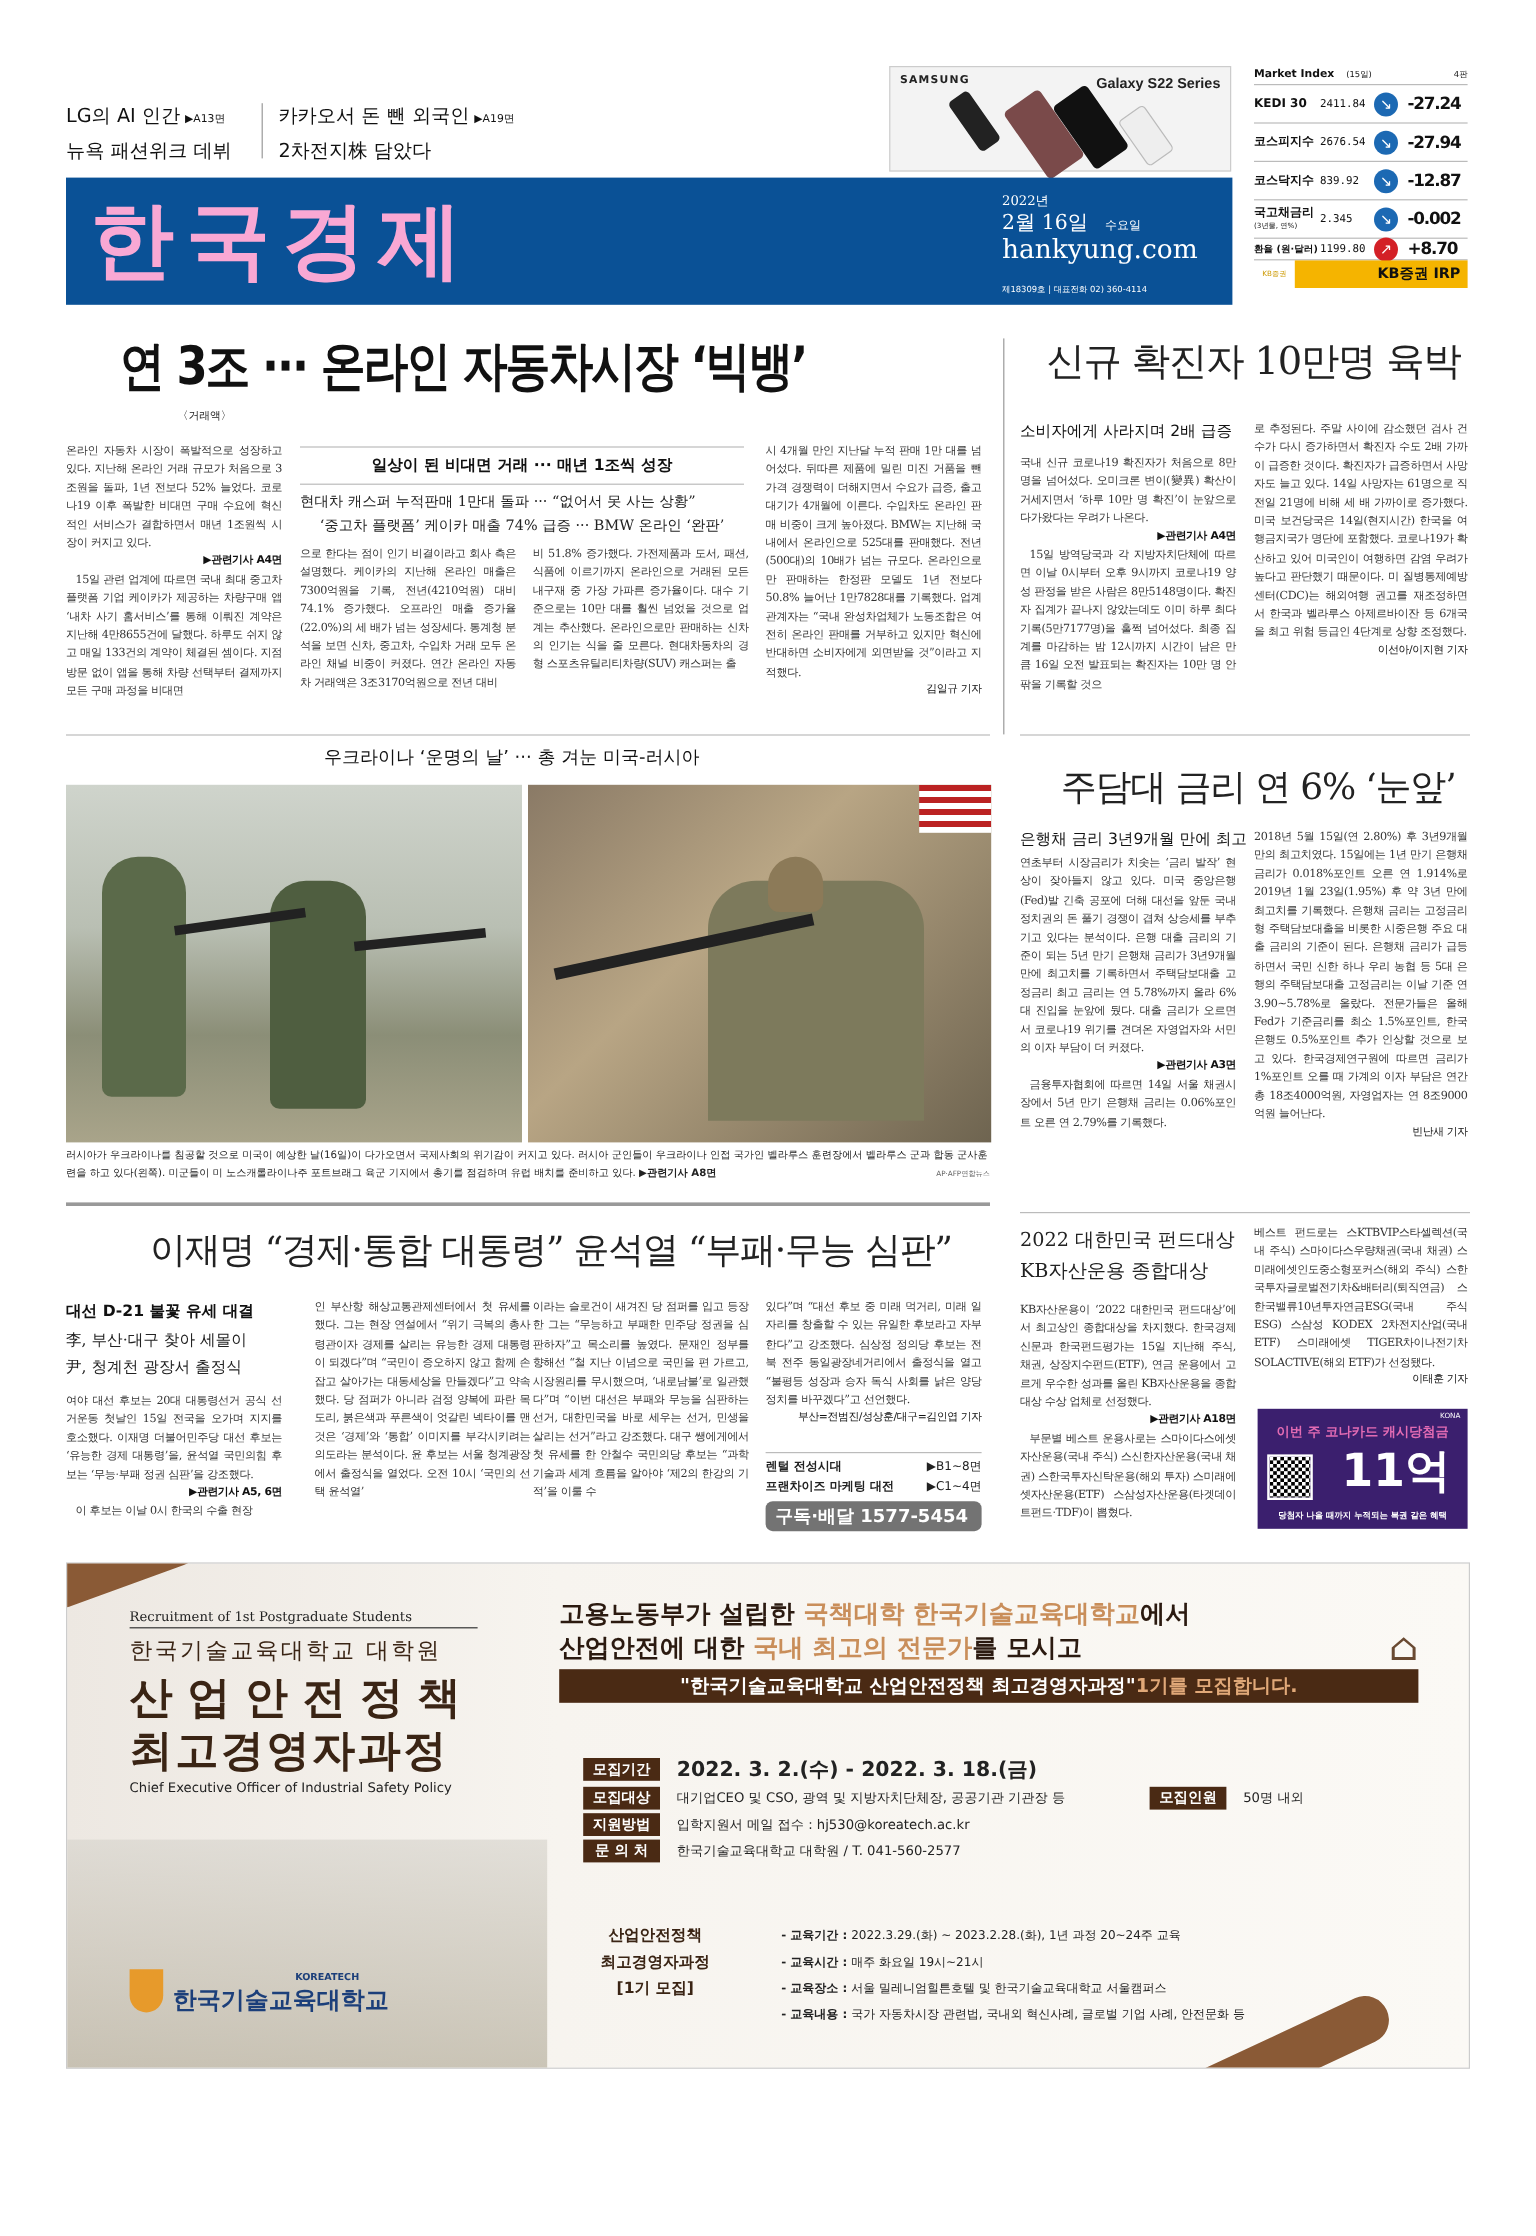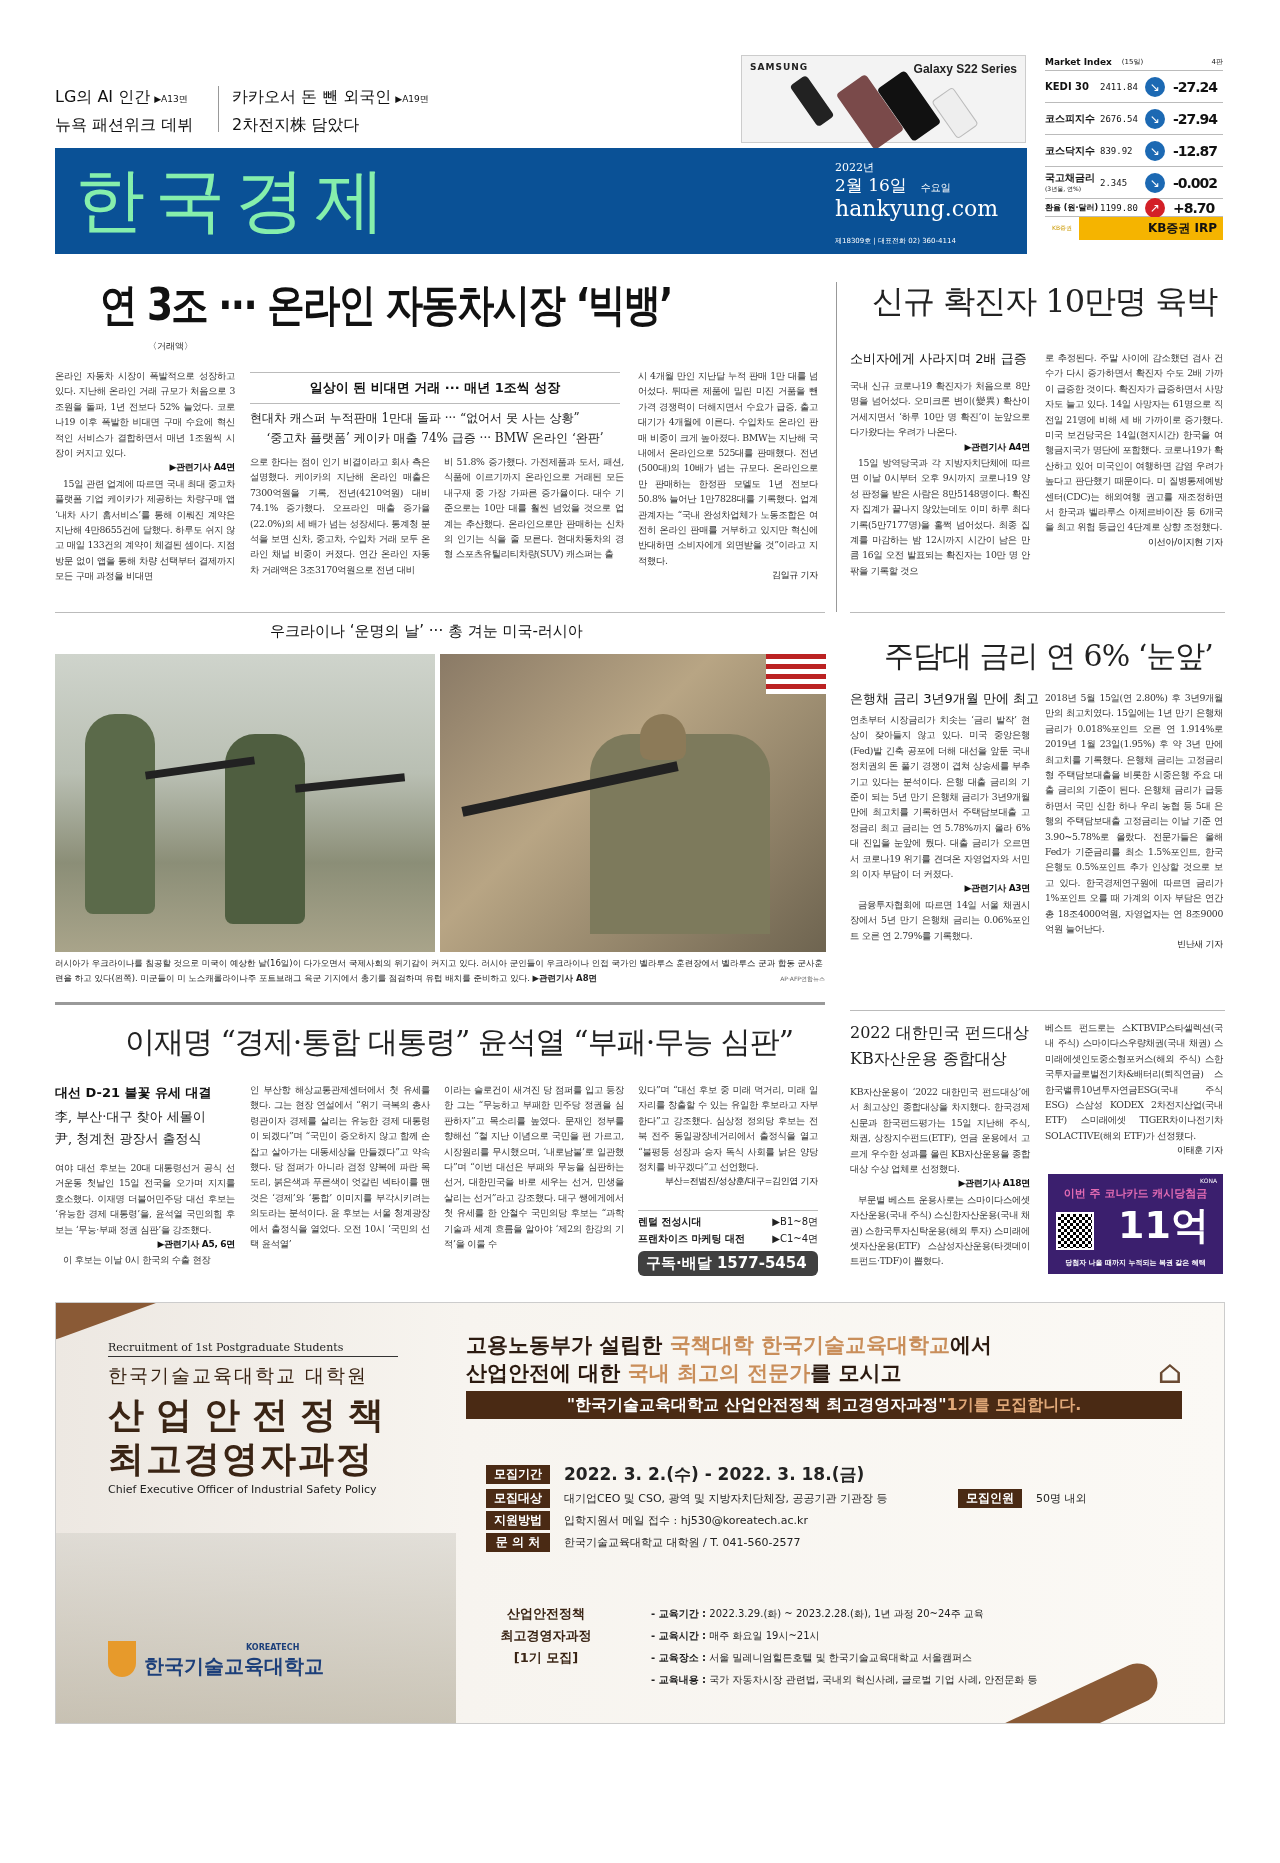--- a/index.html
+++ b/index.html
@@ -2,21 +2,21 @@
 <html><head>
 <meta charset="utf-8">
 <style>
 *{box-sizing:border-box;margin:0;padding:0}
 body{width:1280px;height:1863px;background:#fff;font-family:"DejaVu Serif",serif;color:#222;position:relative;overflow:hidden}
 .abs{position:absolute}
 .teaser{font-family:"DejaVu Sans",sans-serif;font-size:16px;line-height:25px;color:#111}
 .teaser small{font-size:9px;margin-left:4px}
 .vsep{background:#999;width:1px}
 .masthead{background:#0a5196;color:#fff}
-.logo{font-family:"DejaVu Sans",sans-serif;font-weight:normal;font-size:70px;letter-spacing:10px;color:#86efac}
+.logo{font-family:"DejaVu Sans",sans-serif;font-weight:bold;font-size:70px;letter-spacing:10px;color:#f9a8d4}
 .samsung{background:#f3f3f3;border:1px solid #ccc}
 .phone{position:absolute;border-radius:4px;transform:rotate(-35deg)}
 .mi{font-family:"DejaVu Sans",sans-serif;color:#111}
 .mi-row{display:flex;align-items:center;height:32px;border-top:1px solid #bbb;font-size:10px}
 .mi-name{width:55px;font-weight:bold;font-size:10px;line-height:11px}
 .mi-val{width:45px;font-size:9px;font-family:"DejaVu Sans Mono",monospace}
 .arrow{width:20px;height:20px;border-radius:50%;color:#fff;display:flex;align-items:center;justify-content:center;font-size:12px;margin-right:8px}
 .mi-chg{flex:1;text-align:left;font-size:14px;font-weight:bold;letter-spacing:-1px}
 .hl1{font-family:"DejaVu Sans",sans-serif;font-weight:bold;font-size:44px;letter-spacing:-2px;color:#111;transform:scaleX(.85);transform-origin:left}
 .hl2{font-family:"DejaVu Serif",serif;font-size:32px;color:#222;letter-spacing:-1px}
@@ -180,38 +180,38 @@
 
 <div class="abs hl2" style="left:125px;top:1022px;font-size:30px">이재명 “경제·통합 대통령” 윤석열 “부패·무능 심판”</div>
 <div class="abs sub" style="left:55px;top:1084px;font-weight:bold">대선 D-21 불꽃 유세 대결</div>
 <div class="abs" style="left:55px;top:1108px;font-size:13px">李, 부산·대구 찾아 세몰이</div>
 <div class="abs" style="left:55px;top:1130px;font-size:13px">尹, 청계천 광장서 출정식</div>
 <div class="abs body" style="left:55px;top:1160px;width:180px">
   <div>여야 대선 후보는 20대 대통령선거 공식 선거운동 첫날인 15일 전국을 오가며 지지를 호소했다. 이재명 더불어민주당 대선 후보는 ‘유능한 경제 대통령’을, 윤석열 국민의힘 후보는 ‘무능·부패 정권 심판’을 강조했다.</div>
   <div class="ref">▶관련기사 A5, 6면</div>
   <div style="text-indent:8px">이 후보는 이날 0시 한국의 수출 현장</div>
 </div>
-<div class="abs body" style="left:250px;top:1082px;width:180px">인 부산항 해상교통관제센터에서 첫 유세를 했다. 그는 현장 연설에서 “위기 극복의 총사령관이자 경제를 살리는 유능한 경제 대통령이 되겠다”며 “국민이 증오하지 않고 함께 손잡고 살아가는 대동세상을 만들겠다”고 약속했다. 당 점퍼가 아니라 검정 양복에 파란 목도리, 붉은색과 푸른색이 엇갈린 넥타이를 맨 것은 ‘경제’와 ‘통합’ 이미지를 부각시키려는 의도라는 분석이다. 윤 후보는 서울 청계광장에서 출정식을 열었다. 오전 10시 ‘국민의 선택 윤석열’</div>
+<div class="abs body" style="left:262px;top:1082px;width:180px">인 부산항 해상교통관제센터에서 첫 유세를 했다. 그는 현장 연설에서 “위기 극복의 총사령관이자 경제를 살리는 유능한 경제 대통령이 되겠다”며 “국민이 증오하지 않고 함께 손잡고 살아가는 대동세상을 만들겠다”고 약속했다. 당 점퍼가 아니라 검정 양복에 파란 목도리, 붉은색과 푸른색이 엇갈린 넥타이를 맨 것은 ‘경제’와 ‘통합’ 이미지를 부각시키려는 의도라는 분석이다. 윤 후보는 서울 청계광장에서 출정식을 열었다. 오전 10시 ‘국민의 선택 윤석열’</div>
 <div class="abs body" style="left:444px;top:1082px;width:180px">이라는 슬로건이 새겨진 당 점퍼를 입고 등장한 그는 “무능하고 부패한 민주당 정권을 심판하자”고 목소리를 높였다. 문재인 정부를 향해선 “철 지난 이념으로 국민을 편 가르고, 시장원리를 무시했으며, ‘내로남불’로 일관했다”며 “이번 대선은 부패와 무능을 심판하는 선거, 대한민국을 바로 세우는 선거, 민생을 살리는 선거”라고 강조했다. 대구 쌩에게에서 첫 유세를 한 안철수 국민의당 후보는 “과학기술과 세계 흐름을 알아야 ‘제2의 한강의 기적’을 이룰 수</div>
 <div class="abs body" style="left:638px;top:1082px;width:180px">
   <div>있다”며 “대선 후보 중 미래 먹거리, 미래 일자리를 창출할 수 있는 유일한 후보라고 자부한다”고 강조했다. 심상정 정의당 후보는 전북 전주 동일광장네거리에서 출정식을 열고 “불평등 성장과 승자 독식 사회를 낡은 양당 정치를 바꾸겠다”고 선언했다.</div>
   <div class="ref" style="font-weight:normal">부산=전범진/성상훈/대구=김인엽 기자</div>
 </div>
 
 <div class="abs" style="left:638px;top:1210px;width:180px">
   <div class="rule"></div>
   <div style="display:flex;justify-content:space-between;font-family:'DejaVu Sans',sans-serif;font-size:10px;font-weight:bold;margin-top:4px">
       <span>렌털 전성시대</span>
       <span style="font-weight:normal">▶B1~8면</span>
     </div>
   <div style="display:flex;justify-content:space-between;font-family:'DejaVu Sans',sans-serif;font-size:10px;font-weight:bold;margin-top:3px">
       <span>프랜차이즈 마케팅 대전</span>
       <span style="font-weight:normal">▶C1~4면</span>
     </div>
-  <div style="background:#404040;color:#fff;font-family:'DejaVu Sans',sans-serif;font-weight:bold;font-size:15px;border-radius:6px;padding:3px 8px;margin-top:5px">구독·배달 1577-5454</div>
+  <div style="background:#737373;color:#fff;font-family:'DejaVu Sans',sans-serif;font-weight:bold;font-size:15px;border-radius:6px;padding:3px 8px;margin-top:5px">구독·배달 1577-5454</div>
 </div>
 
 <div class="abs" style="left:850px;top:1020px;font-size:16px;line-height:26px">
   <div>2022 대한민국 펀드대상</div>
   <div>KB자산운용 종합대상</div>
 </div>
 <div class="abs body" style="left:850px;top:1084px;width:180px">
   <div>KB자산운용이 ‘2022 대한민국 펀드대상’에서 최고상인 종합대상을 차지했다. 한국경제신문과 한국펀드평가는 15일 지난해 주식, 채권, 상장지수펀드(ETF), 연금 운용에서 고르게 우수한 성과를 올린 KB자산운용을 종합대상 수상 업체로 선정했다.</div>
   <div class="ref">▶관련기사 A18면</div>
   <div style="text-indent:8px">부문별 베스트 운용사로는 스마이다스에셋자산운용(국내 주식) 스신한자산운용(국내 채권) 스한국투자신탁운용(해외 투자) 스미래에셋자산운용(ETF) 스삼성자산운용(타겟데이트펀드·TDF)이 뽑혔다.</div>

